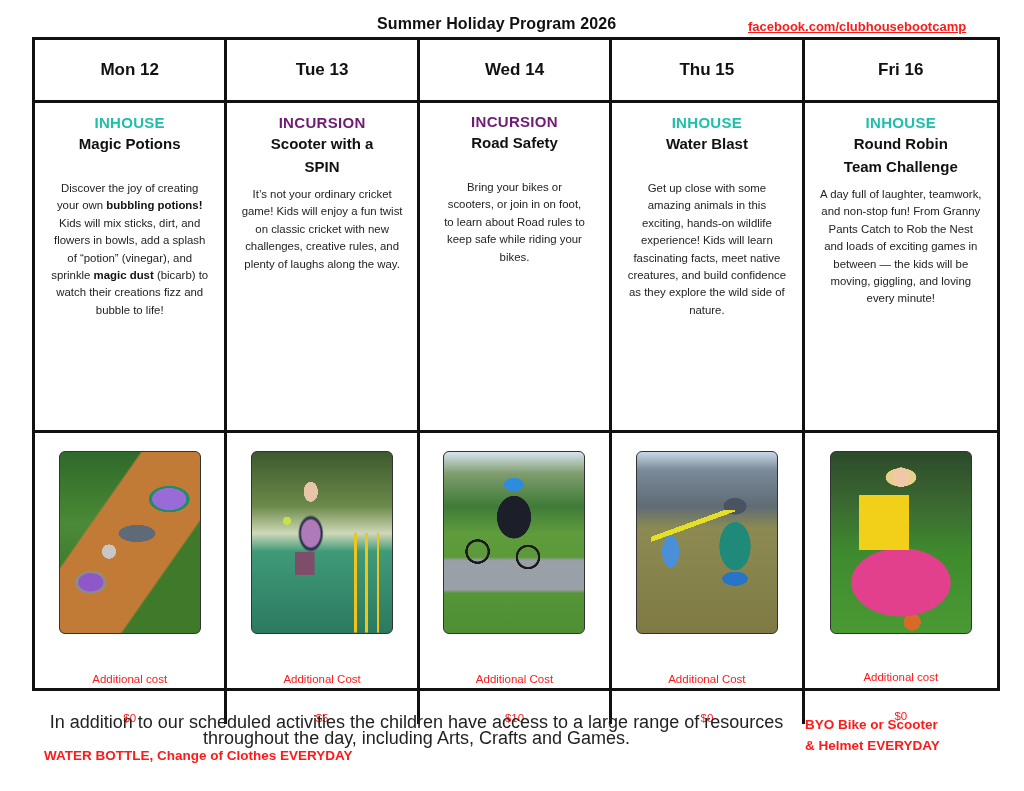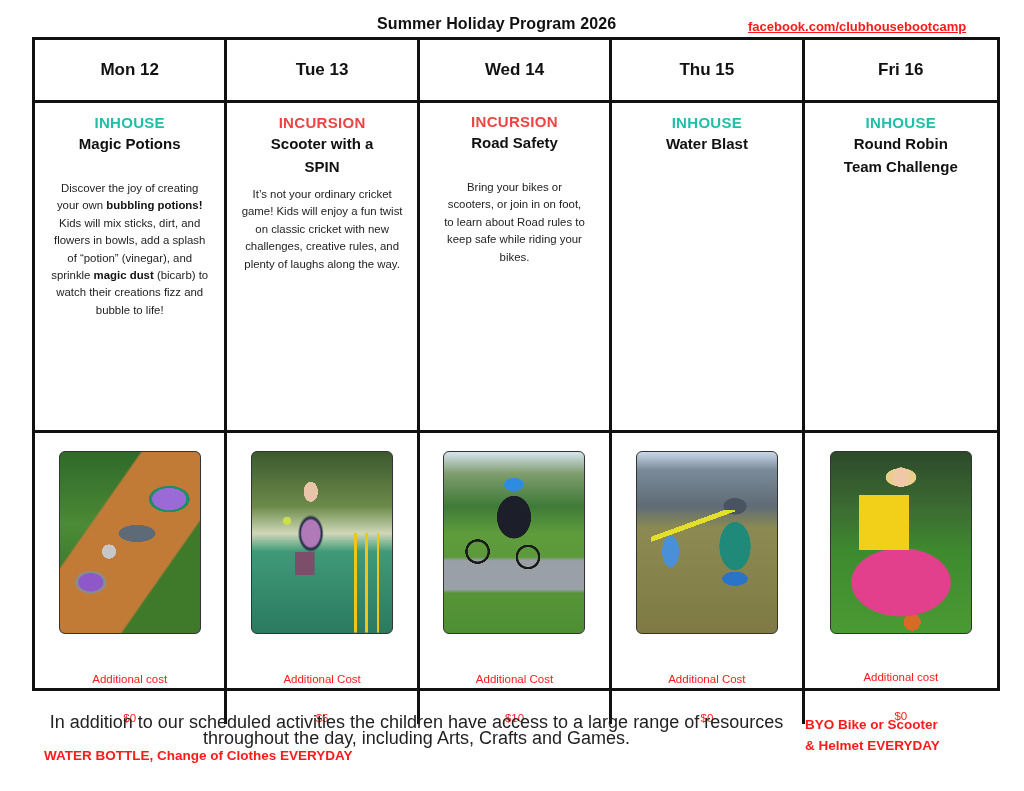--- a/index.html
+++ b/index.html
@@ -34,21 +34,21 @@
   .cell.last-row { border-bottom: none; gap: 24px; }
 
   .day-head {
     display: flex; align-items: center; justify-content: center;
     font-size: 17px; font-weight: bold; color: #111;
   }
 
   .desc-cell { text-align: center; padding: 10px 14px 0 14px; }
   .tag { font-size: 15px; font-weight: bold; letter-spacing: 0.3px; margin-top: 1px; }
   .tag.inhouse { color: #1fbfa9; }
-  .tag.incursion { color: #ef4444; }
+  .tag.incursion { color: #701a75; }
   .act-title {
     font-size: 15px; font-weight: bold; color: #111;
     line-height: 23px; margin-top: 1px;
   }
   .act-desc {
     font-size: 11.4px; line-height: 17.4px; color: #222;
     margin-top: 12px;
   }
   .act-desc.tight { margin-top: 8px; }
   .act-desc.gap { margin-top: 25px; }
@@ -148,24 +148,26 @@
     <div class="act-desc tight">It’s not your ordinary cricket game! Kids will enjoy a fun twist on classic cricket with new challenges, creative rules, and plenty of laughs along the way.</div>
   </div>
   <div class="cell desc-cell">
     <div class="tag incursion" style="margin-top:0;">INCURSION</div>
     <div class="act-title">Road Safety</div>
     <div class="act-desc gap" style="padding:0 10px;">Bring your bikes or scooters, or join in on foot, to learn about Road rules to keep safe while riding your bikes.</div>
   </div>
   <div class="cell desc-cell">
     <div class="tag inhouse">INHOUSE</div>
     <div class="act-title">Water Blast</div>
+    <div class="act-desc gap">Get up close with some amazing animals in this exciting, hands-on wildlife experience! Kids will learn fascinating facts, meet native creatures, and build confidence as they explore the wild side of nature.</div>
   </div>
   <div class="cell desc-cell last-col">
     <div class="tag inhouse">INHOUSE</div>
     <div class="act-title" style="padding:0 18px;">Round Robin Team Challenge</div>
+    <div class="act-desc tight">A day full of laughter, teamwork, and non-stop fun! From Granny Pants Catch to Rob the Nest and loads of exciting games in between — the kids will be moving, giggling, and loving every minute!</div>
   </div>
 
   <div class="cell img-cell last-row">
     <div class="photo p-potions" title="mud kitchen potion bowls"></div>
     <div class="cost-label">Additional cost</div>
     <div class="cost-val">$0</div>
   </div>
   <div class="cell img-cell last-row">
     <div class="photo p-cricket" title="girl bowling cricket ball"></div>
     <div class="cost-label">Additional Cost</div>

